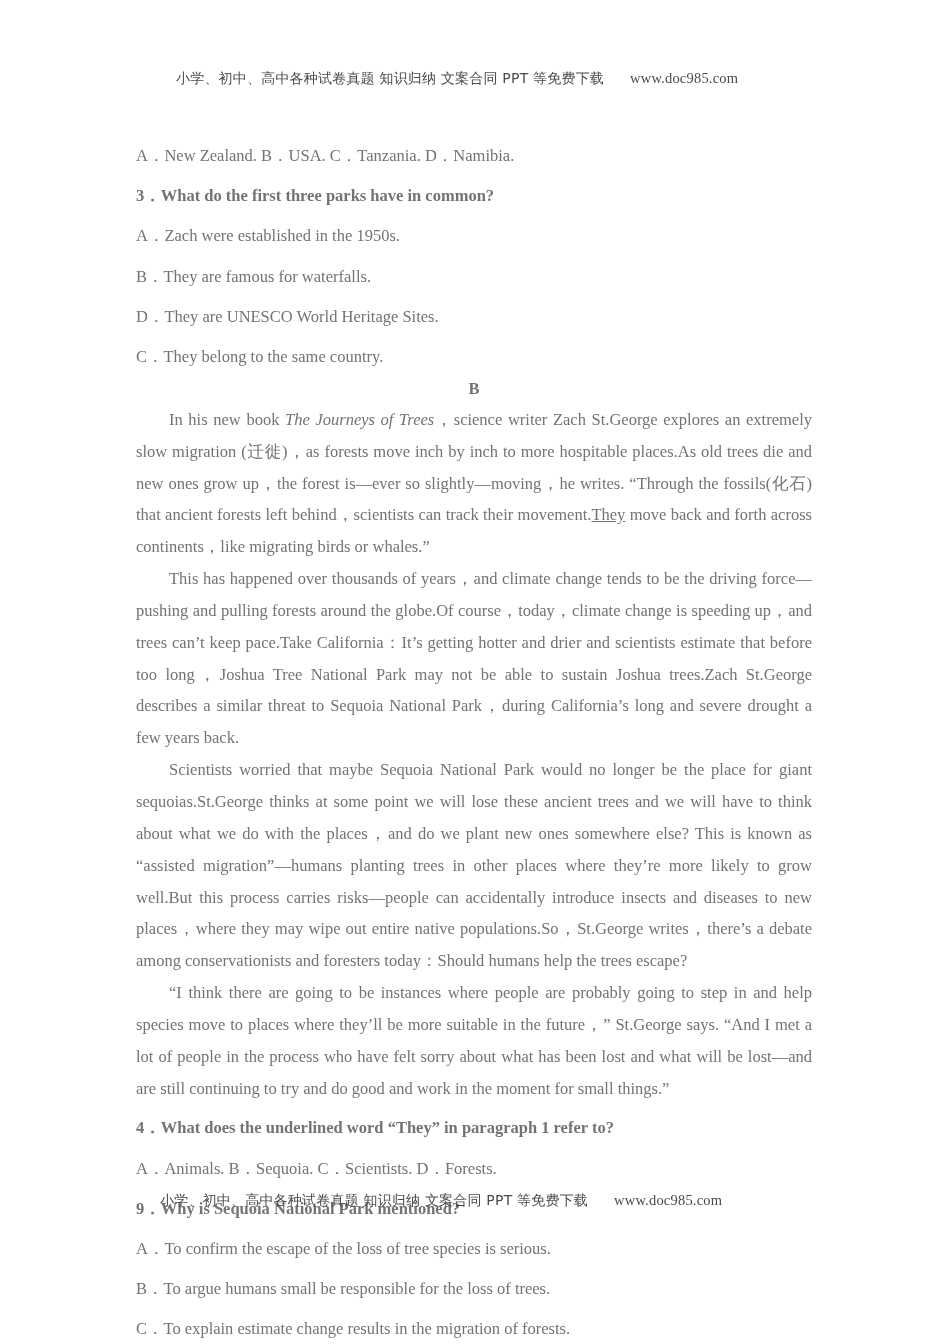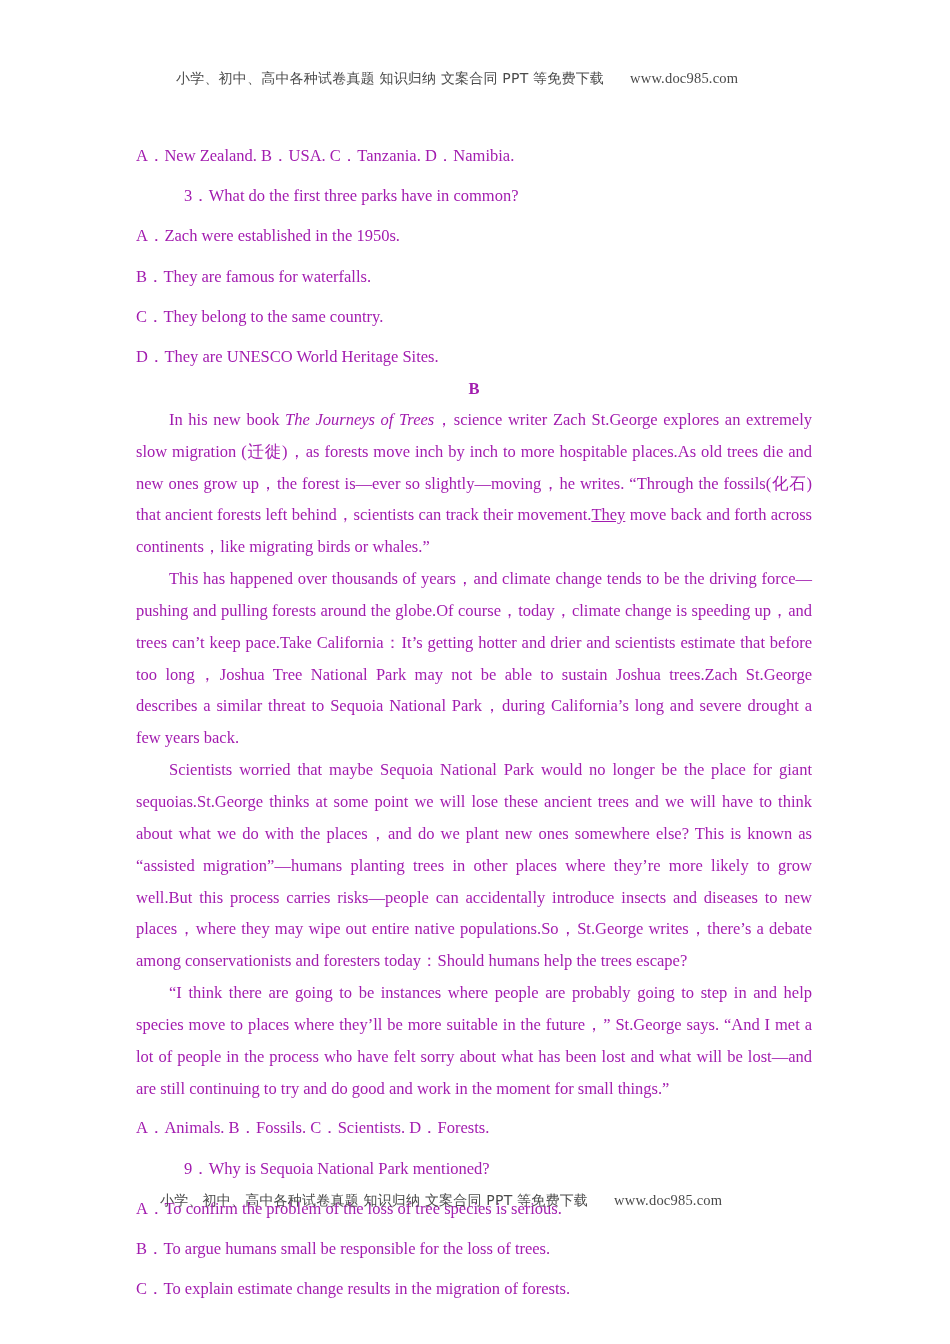--- a/index.html
+++ b/index.html
@@ -46,31 +46,30 @@
     position: absolute;
     left: 136px;
     top: 140px;
     width: 676px;
   }
 
   .opt-line, .q-line, .para, .section-label {
     font-size: 16.5px;
     line-height: 1.92;
     margin: 0;
-    color: #a21caf;
+    color: #737373;
   }
 
   .opt-line {
     text-indent: 0;
     white-space: nowrap;
   }
 
   .q-line {
-    font-weight: normal;
-    margin-left: 48px;
+    font-weight: bold;
   }
 
   .section-label {
     text-align: center;
     font-weight: bold;
     line-height: 1.9;
     padding-left: 0;
   }
 
   .para {
@@ -99,37 +98,38 @@
     <span class="wm-cn">小学、初中、高中各种试卷真题  知识归纳  文案合同  PPT 等免费下载</span><span class="wm-gap"></span><span class="wm-url">www.doc985.com</span>
   </div>
 
   <div class="content">
 
     <div class="stack">
       <p class="opt-line">A．New Zealand. B．USA. C．Tanzania. D．Namibia.</p>
       <p class="q-line">3．What do the first three parks have in common?</p>
       <p class="opt-line">A．Zach were established in the 1950s.</p>
       <p class="opt-line">B．They are famous for waterfalls.</p>
+      <p class="opt-line">D．They are UNESCO World Heritage Sites.</p>
       <p class="opt-line">C．They belong to the same country.</p>
-      <p class="opt-line">D．They are UNESCO World Heritage Sites.</p>
     </div>
 
     <p class="section-label">B</p>
 
     <div class="para-block">
       <p class="para"><span>In his new book </span><i class="booktitle">The Journeys of Trees</i><span>，science writer Zach St.George explores an extremely slow migration (迁徙)，as forests move inch by inch to more hospitable places.As old trees die and new ones grow up，the forest is—ever so slightly—moving，he writes. “Through the fossils(化石) that ancient forests left behind，scientists can track their movement.</span><u class="underlined">They</u><span> move back and forth across continents，like migrating birds or whales.”</span></p>
       <p class="para">This has happened over thousands of years，and climate change tends to be the driving force—pushing and pulling forests around the globe.Of course，today，climate change is speeding up，and trees can’t keep pace.Take California：It’s getting hotter and drier and scientists estimate that before too long，Joshua Tree National Park may not be able to sustain Joshua trees.Zach St.George describes a similar threat to Sequoia National Park，during California’s long and severe drought a few years back.</p>
       <p class="para">Scientists worried that maybe Sequoia National Park would no longer be the place for giant sequoias.St.George thinks at some point we will lose these ancient trees and we will have to think about what we do with the places，and do we plant new ones somewhere else? This is known as “assisted migration”—humans planting trees in other places where they’re more likely to grow well.But this process carries risks—people can accidentally introduce insects and diseases to new places，where they may wipe out entire native populations.So，St.George writes，there’s a debate among conservationists and foresters today：Should humans help the trees escape?</p>
       <p class="para">“I think there are going to be instances where people are probably going to step in and help species move to places where they’ll be more suitable in the future，” St.George says. “And I met a lot of people in the process who have felt sorry about what has been lost and what will be lost—and are still continuing to try and do good and work in the moment for small things.”</p>
     </div>
 
     <div class="stack" style="margin-top:8px;">
-      <p class="opt-line">A．Animals. B．Fossils. C．Scientists. D．Forests.</p>
+      <p class="q-line">4．What does the underlined word “They” in paragraph 1 refer to?</p>
+      <p class="opt-line">A．Animals. B．Sequoia. C．Scientists. D．Forests.</p>
       <p class="q-line">9．Why is Sequoia National Park mentioned?</p>
-      <p class="opt-line">A．To confirm the problem of the loss of tree species is serious.</p>
+      <p class="opt-line">A．To confirm the escape of the loss of tree species is serious.</p>
       <p class="opt-line">B．To argue humans small be responsible for the loss of trees.</p>
       <p class="opt-line">C．To explain estimate change results in the migration of forests.</p>
     </div>
 
   </div>
 
   <div class="watermark" id="watermark-bottom">
     <span class="wm-cn">小学、初中、高中各种试卷真题  知识归纳  文案合同  PPT 等免费下载</span><span class="wm-gap"></span><span class="wm-url">www.doc985.com</span>
   </div>
 

